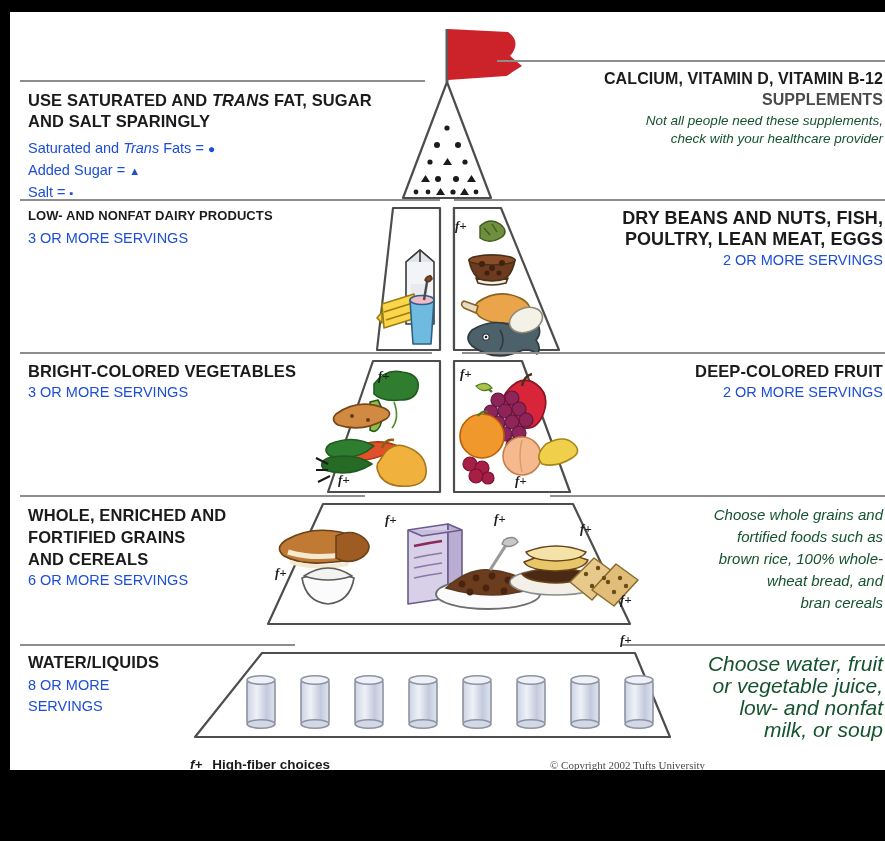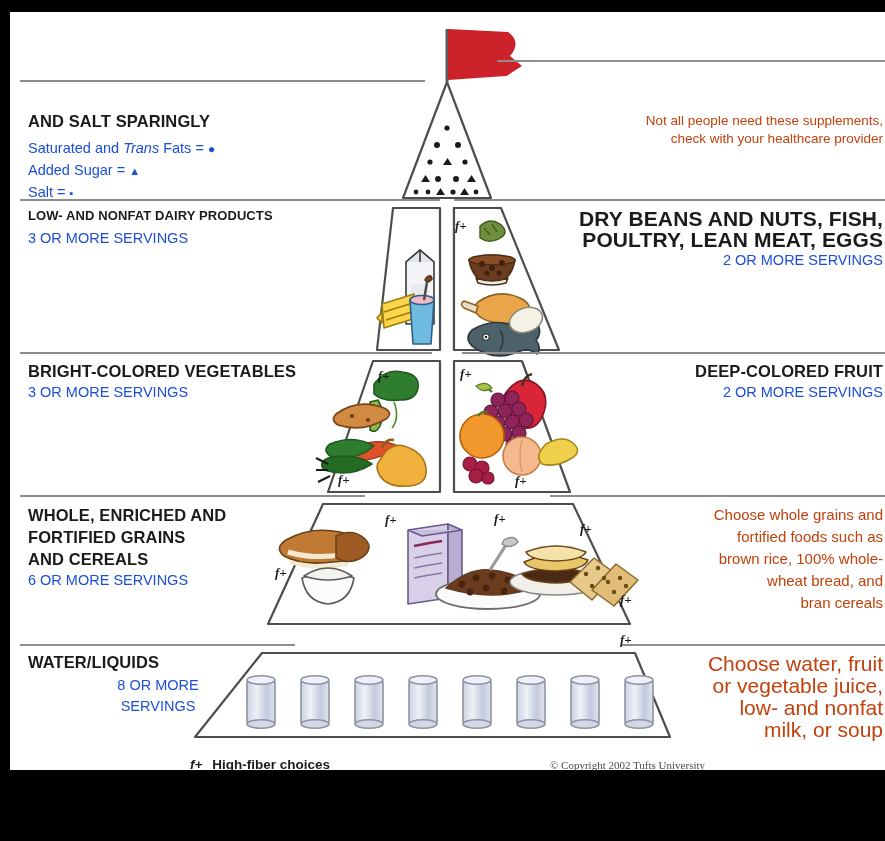--- a/index.html
+++ b/index.html
@@ -13,21 +13,21 @@
     background:#ffffff;overflow:hidden;
   }
 
   
   .rule{position:absolute;height:0;border-top:2px solid #8d8d8d;}
 
   
   .txt{position:absolute;color:#1b1b1b;}
   .hd{font-weight:bold;letter-spacing:.1px;}
   .sub{color:#1d4ed8;}
-  .ital{color:#c2410c;}
+  .ital{font-style:italic;color:#14532d;}
   .lft{text-align:left;}
   .rgt{text-align:right;}
 
   
   #pyr{position:absolute;left:0;top:0;width:875px;height:758px;}
 
   
   .foot{position:absolute;color:#1b1b1b;}
 
   .fplus{font-style:italic;font-weight:bold;}
@@ -313,38 +313,42 @@
     <div class="rule" style="left:10px;  top:187px; width:420px;"></div>
     <div class="rule" style="left:444px; top:187px; width:431px;"></div>
     <div class="rule" style="left:10px;  top:340px; width:412px;"></div>
     <div class="rule" style="left:452px; top:340px; width:423px;"></div>
     <div class="rule" style="left:10px;  top:483px; width:345px;"></div>
     <div class="rule" style="left:540px; top:483px; width:335px;"></div>
     <div class="rule" style="left:10px;  top:632px; width:275px;"></div>
     <div class="rule" style="left:612px; top:632px; width:263px;"></div>
 
     <div class="txt hd lft" style="left:18px; top:78px; width:370px; font-size:16.5px; line-height:21px;">
-      <br>
+      <span>USE SATURATED AND <i>TRANS</i> FAT, SUGAR</span><br>
       <span>AND SALT SPARINGLY</span>
     </div>
     <div class="txt sub lft" style="left:18px; top:126px; width:370px; font-size:14.5px; line-height:21px;">
       <div>Saturated and <i>Trans</i> Fats = <span style="font-size:12px;">●</span></div>
       <div>Added Sugar = <span style="font-size:11px;">▲</span></div>
       <div>Salt = <span style="font-size:11px;">▪</span></div>
     </div>
 
+    <div class="txt hd rgt" style="left:490px; top:56px; width:383px; font-size:16px; line-height:21px;">
+      <span>CALCIUM, VITAMIN D, VITAMIN B-12</span><br>
+      <span style="color:#4a4a4a;">SUPPLEMENTS</span>
+    </div>
     <div class="txt ital rgt" style="left:490px; top:100px; width:383px; font-size:13.5px; line-height:18px;">
       <span>Not all people need these supplements,</span><br>
       <span>check with your healthcare provider</span>
     </div>
 
     <div class="txt hd lft" style="left:18px; top:196px; width:400px; font-size:13px;">LOW- AND NONFAT DAIRY PRODUCTS</div>
     <div class="txt sub lft" style="left:18px; top:218px; width:400px; font-size:14.5px;">3 OR MORE SERVINGS</div>
 
-    <div class="txt hd rgt" style="left:540px; top:196px; width:333px; font-size:21px; line-height:21px;">
+    <div class="txt hd rgt" style="left:540px; top:196px; width:333px; font-size:18px; line-height:21px;">
       <span>DRY BEANS AND NUTS, FISH,</span><br>
       <span>POULTRY, LEAN MEAT, EGGS</span>
     </div>
     <div class="txt sub rgt" style="left:540px; top:240px; width:333px; font-size:14.5px;">2 OR MORE SERVINGS</div>
 
     <div class="txt hd lft" style="left:18px; top:350px; width:400px; font-size:16.5px;">BRIGHT-COLORED VEGETABLES</div>
     <div class="txt sub lft" style="left:18px; top:372px; width:400px; font-size:14.5px;">3 OR MORE SERVINGS</div>
 
     <div class="txt hd rgt" style="left:560px; top:350px; width:313px; font-size:16.5px;">DEEP-COLORED FRUIT</div>
     <div class="txt sub rgt" style="left:560px; top:372px; width:313px; font-size:14.5px;">2 OR MORE SERVINGS</div>
@@ -358,21 +362,21 @@
 
     <div class="txt ital rgt" style="left:610px; top:492px; width:263px; font-size:15px; line-height:22px;">
       <span>Choose whole grains and</span><br>
       <span>fortified foods such as</span><br>
       <span>brown rice, 100% whole-</span><br>
       <span>wheat bread, and</span><br>
       <span>bran cereals</span>
     </div>
 
     <div class="txt hd lft" style="left:18px; top:641px; width:260px; font-size:16.5px;">WATER/LIQUIDS</div>
-    <div class="txt sub lft" style="left:18px; top:663px; width:260px; font-size:14.5px; line-height:21px;text-align:center;">
+    <div class="txt sub lft" style="left:18px; top:663px; width:260px; font-size:14.5px; line-height:21px;">
       <span>8 OR MORE</span><br>
       <span>SERVINGS</span>
     </div>
 
     <div class="txt ital rgt" style="left:610px; top:641px; width:263px; font-size:21px; line-height:22px;">
       <span>Choose water, fruit</span><br>
       <span>or vegetable juice,</span><br>
       <span>low- and nonfat</span><br>
       <span>milk, or soup</span>
     </div>

